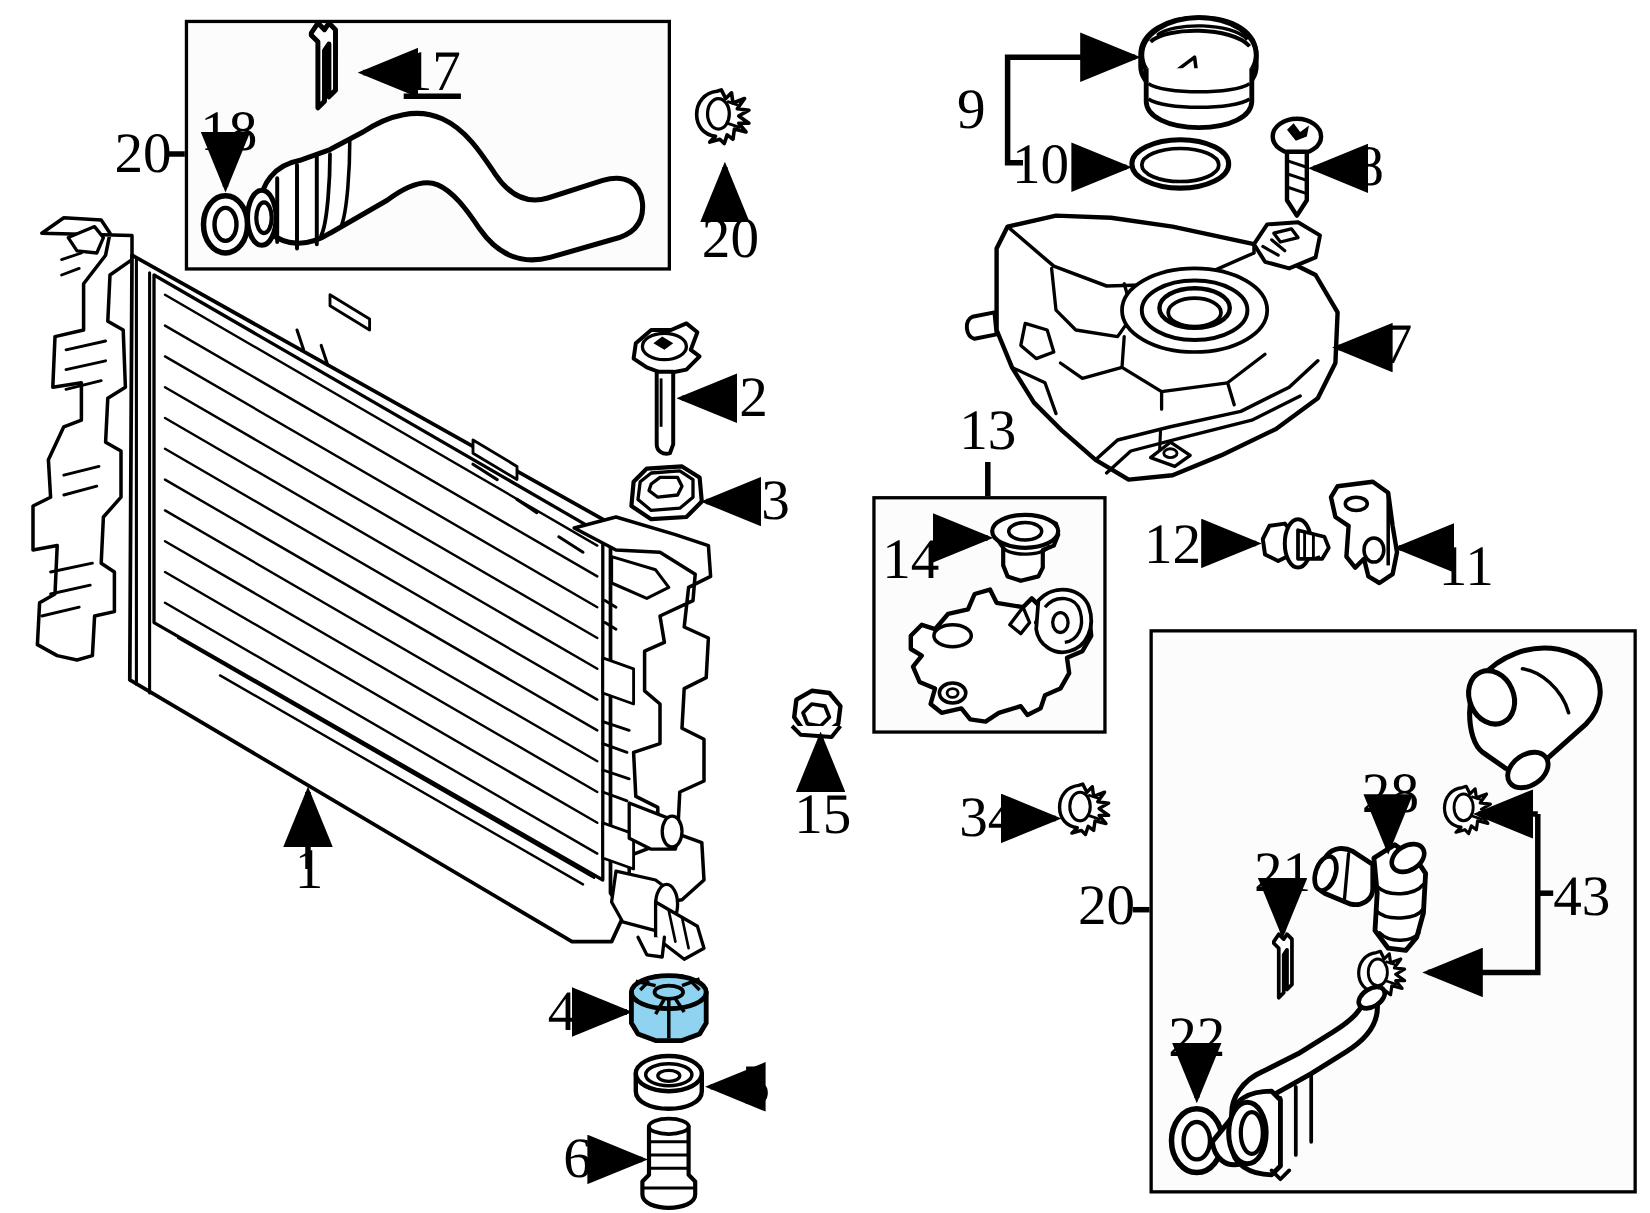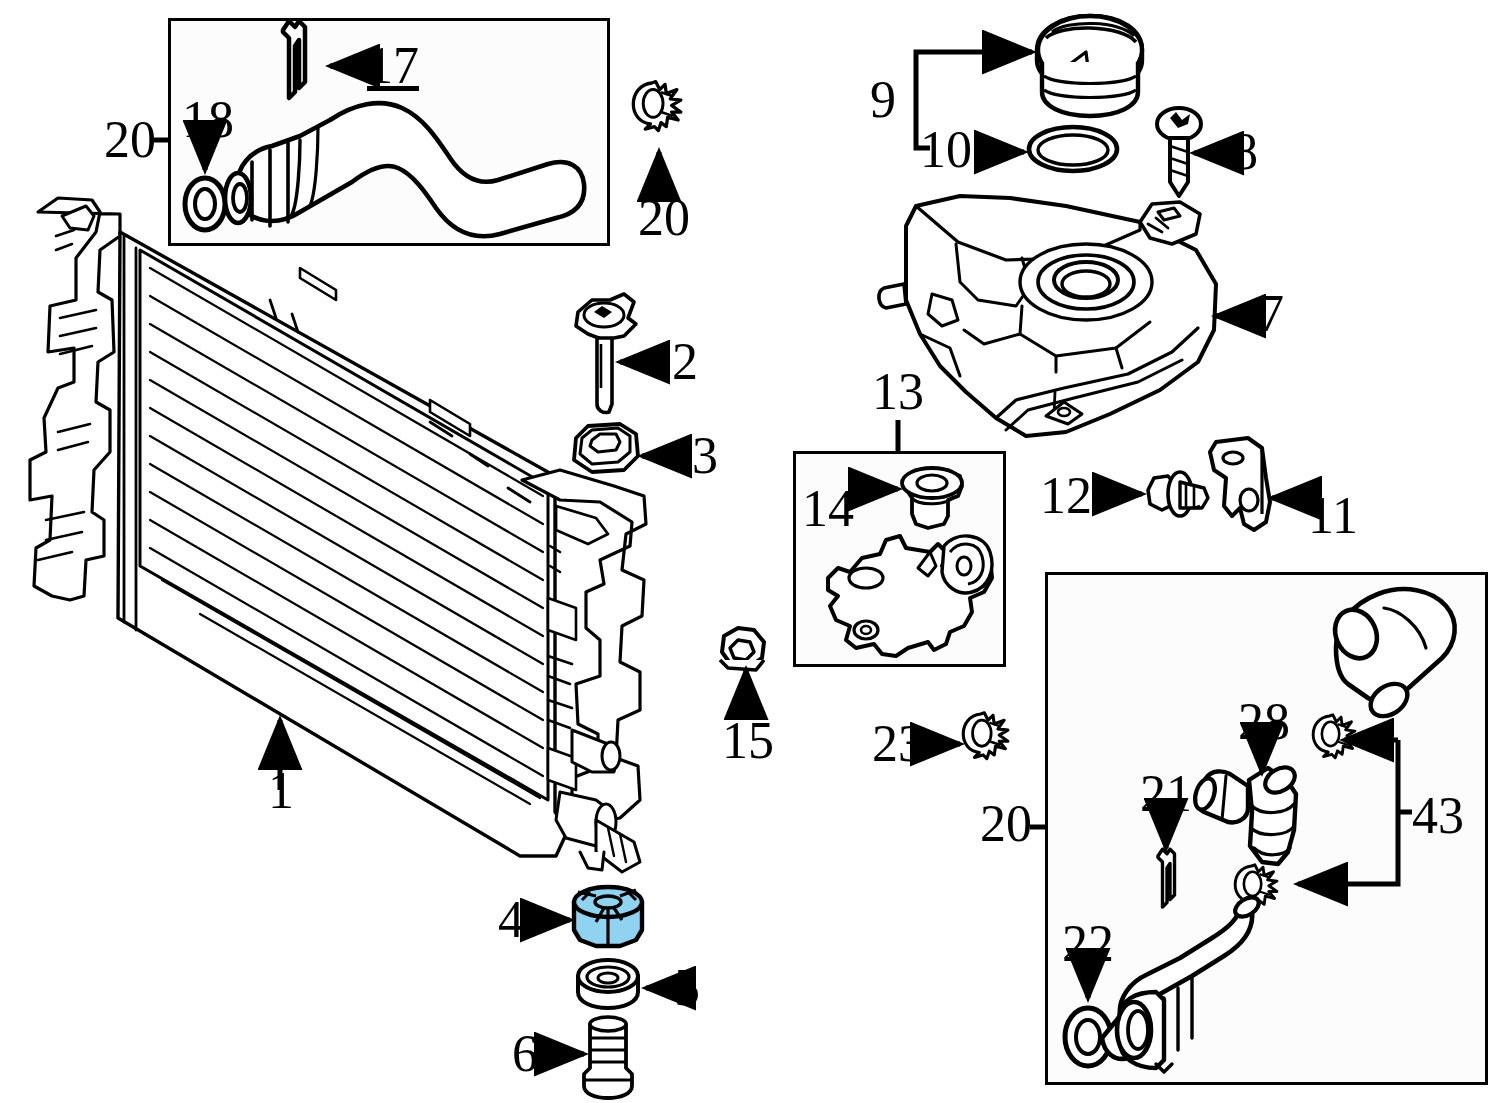--- a/index.html
+++ b/index.html
@@ -437,17 +437,17 @@
   <div class="callout" style="left:872px; top:366px;text-align:right;">13</div>
   <div class="callout" style="left:802px; top:483px;">14</div>
   <div class="callout" style="left:722px; top:715px;">15</div>
   <div class="callout" style="left:104px; top:114px;">20</div>
   <div class="callout" style="left:367px; top:40px;text-decoration:underline;">17</div>
   <div class="callout" style="left:182px; top:94px;">18</div>
   <div class="callout" style="left:638px; top:192px;">20</div>
   <div class="callout" style="left:980px; top:798px;">20</div>
   <div class="callout" style="left:1140px; top:768px;">21</div>
   <div class="callout" style="left:1062px; top:918px;">22</div>
-  <div class="callout" style="left:872px; top:718px;">23</div>
+  <div class="callout" style="left:872px; top:718px;">34</div>
   <div class="callout" style="left:1238px; top:696px;">28</div>
   <div class="callout" style="left:1412px; top:790px;">43</div>
 
 </div>
 
 </body></html>

